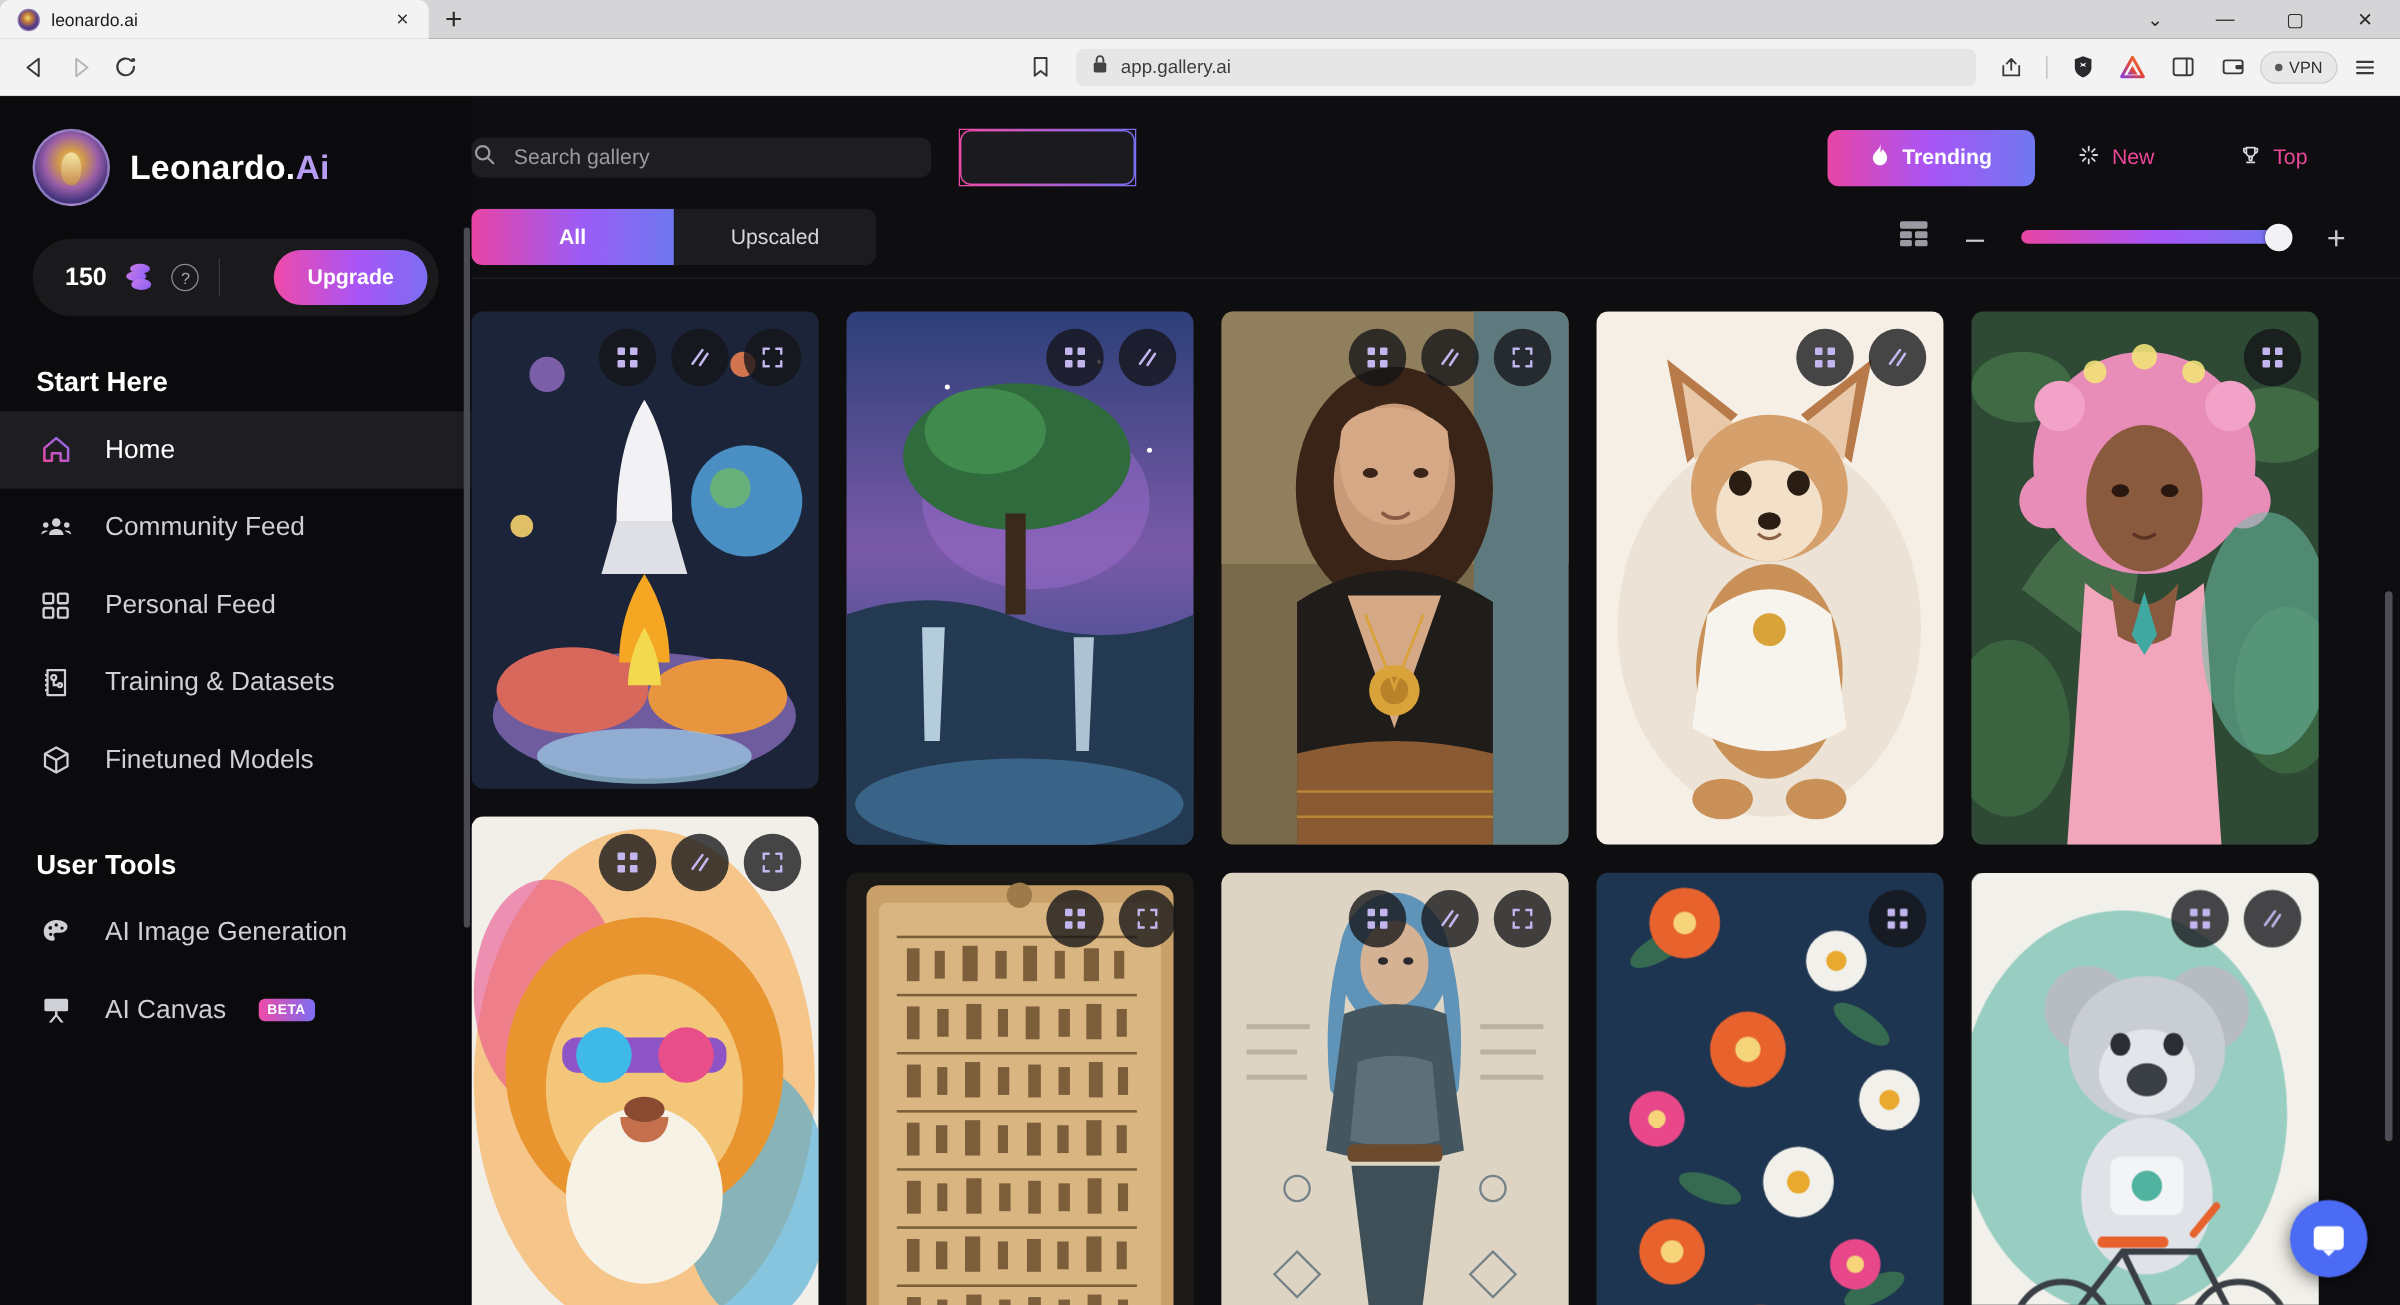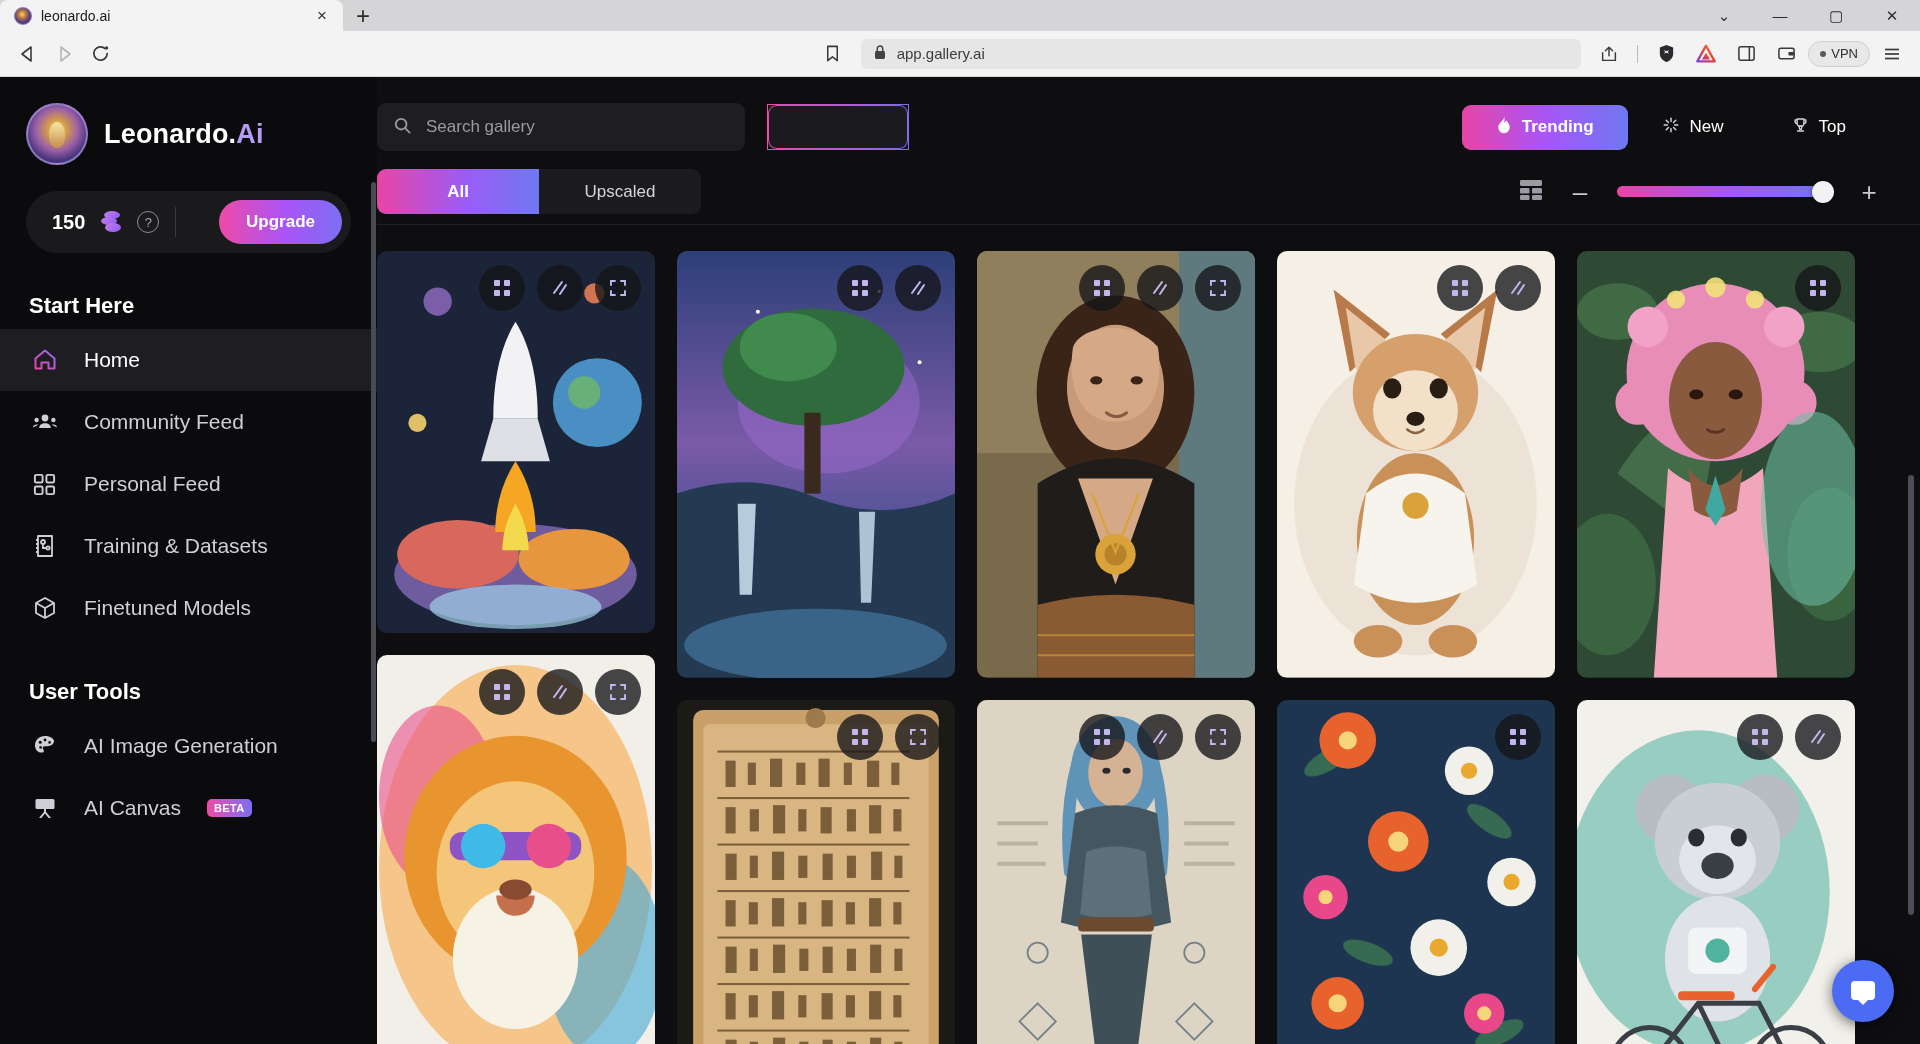--- a/index.html
+++ b/index.html
@@ -193,24 +193,24 @@
   .main {
     flex: 1; background: #0e0e11;
     display: flex; flex-direction: column; overflow: hidden; position: relative;
   }
   .topbar {
     padding: 26px 40px 0 0; flex: 0 0 auto;
     border-bottom: 1px solid #212126;
   }
   .topbar-row1 { display: flex; align-items: center; gap: 22px; }
   .search-box {
-    width: 368px; height: 48px;
+    width: 368px; height: 32px;
     background: #1e1e22; border-radius: 9px;
     display: flex; align-items: center; gap: 14px;
-    padding: 0 16px;
+    padding: 0 1px;
   }
   .search-ph { color: #9a9aa3; font-size: 17px; }
   .search-btn {
     width: 142px; height: 46px;
     background: #1a1a1f;
     border: 1.6px solid;
     border-image: linear-gradient(90deg,#ef4aa8,#7c6ef2) 1;
     border-radius: 9px;
     color: #fff; font-size: 17px; font-weight: 700;
     display: flex; align-items: center; justify-content: center; cursor: pointer;
@@ -225,21 +225,21 @@
   }
   .sort-group {
     margin-left: auto;
     display: flex; align-items: center; gap: 0;
     background: transparent;
   }
   .sort-btn {
     height: 45px; padding: 0 34px;
     border-radius: 9px;
     display: flex; align-items: center; gap: 10px;
-    color: #ffffff; font-size: 17px; cursor: pointer;
+    color: #ec4899; font-size: 17px; cursor: pointer;
   }
   .sort-btn.active {
     background: linear-gradient(90deg,#e845a5 0%,#a855f7 50%,#6f78f0 100%);
     color: #fff; font-weight: 600; align-items: center;
   }
   .topbar-row2 {
     display: flex; align-items: center;
     margin-top: 18px; padding-bottom: 10px;
   }
   .seg {

